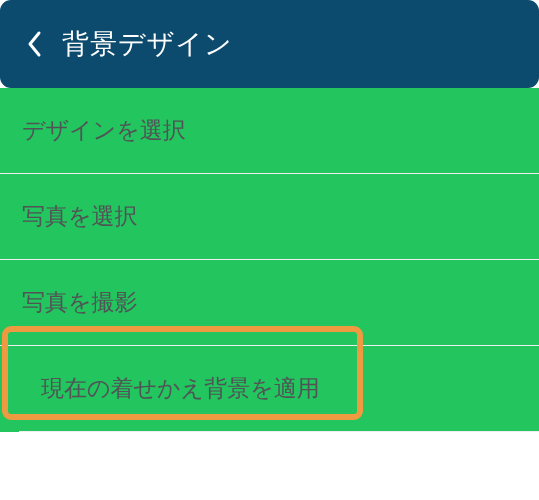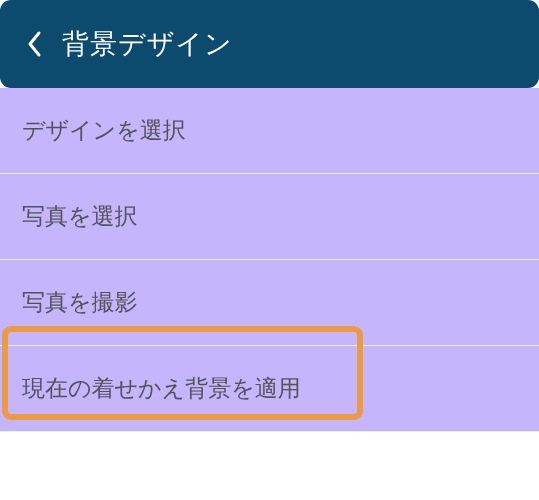--- a/index.html
+++ b/index.html
@@ -40,21 +40,21 @@
       fill: none;
       stroke-linecap: round;
       stroke-linejoin: round;
     }
     .header-title {
       font-size: 27px;
       font-weight: 400;
       letter-spacing: 1px;
     }
     .list {
-      background: #c4b5fd;
+      background: #22c55e;
     }
     .list-item {
       padding: 27px 22px;
       font-size: 23px;
       color: #515356;
       border-bottom: 1px solid #eeeeee;
       cursor: pointer;
       position: relative;
     }
     .highlight-box {
@@ -78,20 +78,20 @@
 <div class="list">
   <div class="list-item">
     <span>デザインを選択</span>
   </div>
   <div class="list-item">
     <span>写真を選択</span>
   </div>
   <div class="list-item">
     <span>写真を撮影</span>
   </div>
-  <div class="list-item" style="position:relative;">
+  <div class="list-item" style="position:relative;margin-left:19px;">
     <span>現在の着せかえ背景を適用</span>
   </div>
 </div>
 
 <svg class="highlight-box" style="top:326px; width:361px; height:94px;">
   <rect x="3" y="3" width="355" height="88" rx="6" ry="6" fill="none" stroke="#ed9a40" stroke-width="6"></rect>
 </svg>
 
 </body></html>

